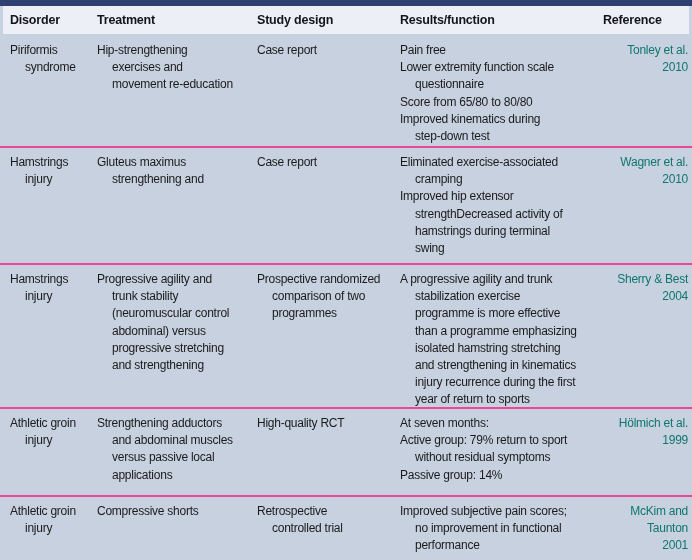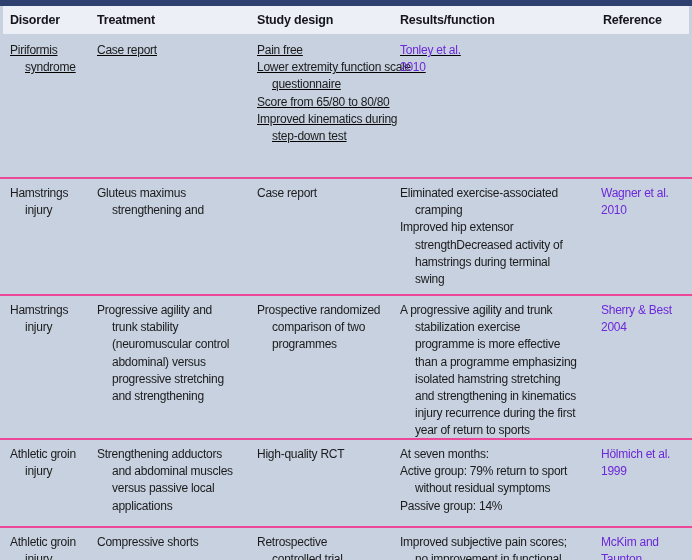--- a/index.html
+++ b/index.html
@@ -28,41 +28,46 @@
     display:grid; grid-template-columns:97px 160px 143px 201px 1fr;
     border-top:2px solid #ec4899;
     padding-top:6px;
   }
   .body-row.first { border-top:none; padding-top:8px; }
   .cell {
     font-size:12px; line-height:17.2px; color:#1b1b1b;
     letter-spacing:-0.25px;
   }
   .cell.c1 { padding-left:10px; }
-  .cell.c5 { text-align:left; color:#6d28d9; padding-right:4px; }
+  .cell.c5 { text-align:right; color:#0f766e; padding-right:4px; }
   .line { white-space:nowrap; }
   .line.indent { padding-left:15px; }
 </style>
 </head>
 <body>
 
 <div id="table-wrap">
   <div id="top-bar"></div>
   <div id="header-band">
     <div class="hcell c1">Disorder</div>
     <div class="hcell c2">Treatment</div>
     <div class="hcell c3">Study design</div>
     <div class="hcell c4">Results/function</div>
     <div class="hcell c5">Reference</div>
   </div>
   <div id="rows-host">
-      <div class="body-row first" style="height: 143px; text-decoration: underline;">
+      <div class="body-row first" style="height: 112px;">
         <div class="cell c1">
           <div class="line">Piriformis</div>
           <div class="line indent">syndrome</div>
+        </div>
+        <div class="cell c2">
+          <div class="line">Hip-strengthening</div>
+          <div class="line indent">exercises and</div>
+          <div class="line indent">movement re-education</div>
         </div>
         <div class="cell c3">
           <div class="line">Case report</div>
         </div>
         <div class="cell c4">
           <div class="line">Pain free</div>
           <div class="line">Lower extremity function scale</div>
           <div class="line indent">questionnaire</div>
           <div class="line">Score from 65/80 to 80/80</div>
           <div class="line">Improved kinematics during</div>

